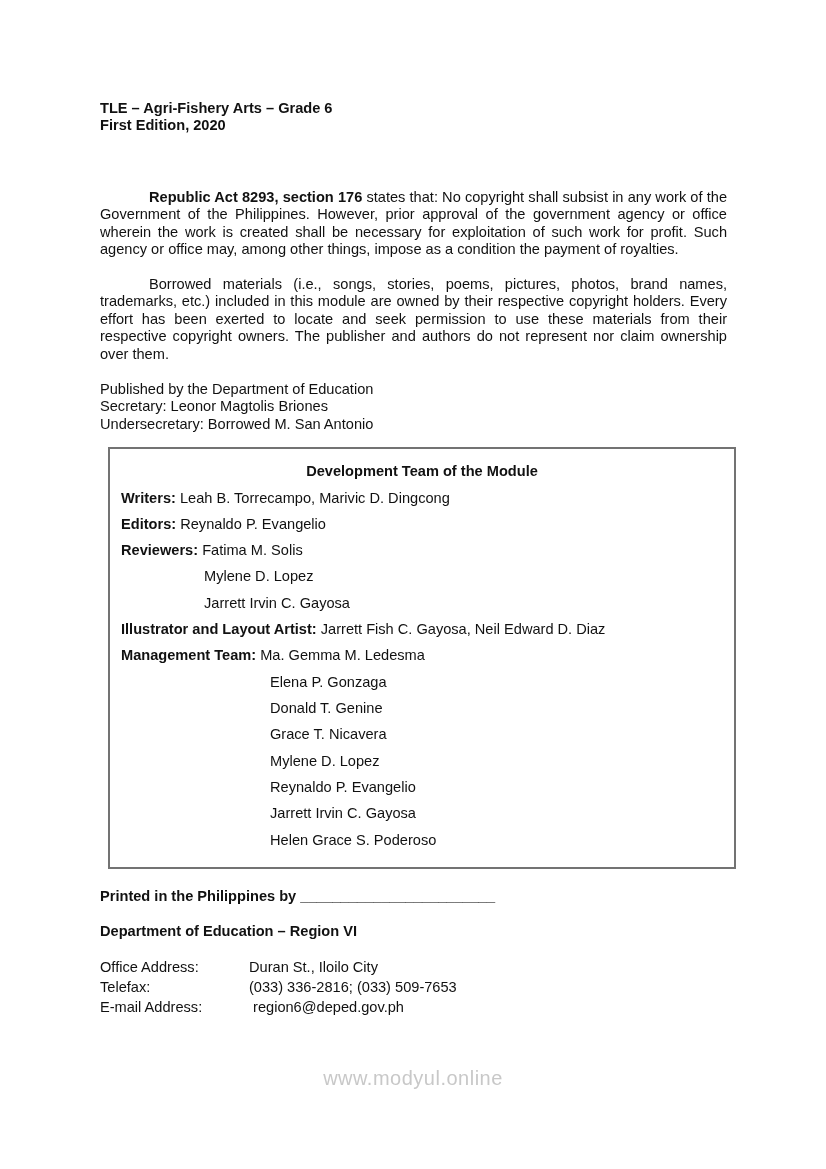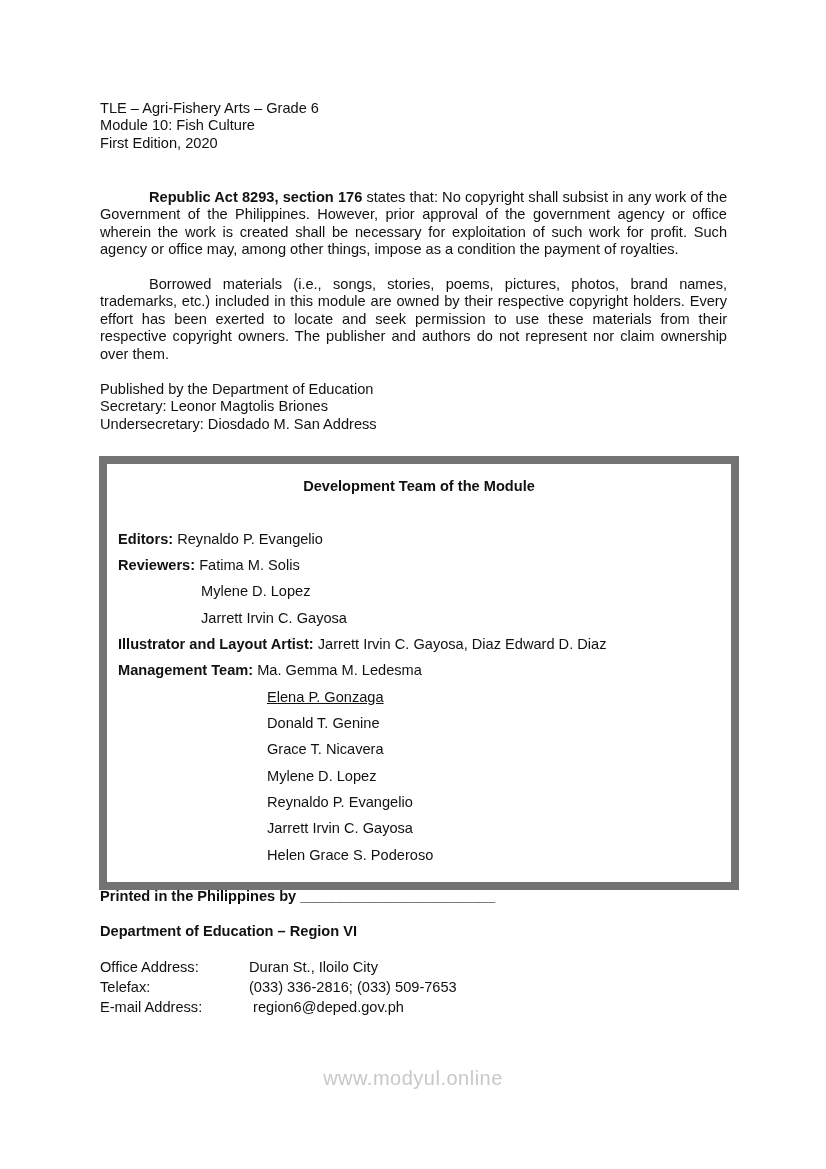--- a/index.html
+++ b/index.html
@@ -2,75 +2,74 @@
 <html><head>
   <meta charset="utf-8">
   <style>
     html, body { margin: 0; padding: 0; background: #ffffff; }
     body {
       width: 826px; height: 1169px; position: relative; overflow: hidden;
       font-family: "Liberation Sans", sans-serif; color: #111111;
       font-size: 14.6px;
     }
     .abs { position: absolute; }
-    .heading-block { left: 100px; top: 100px; line-height: 17.4px; font-weight: normal; }
+    .heading-block { left: 100px; top: 100px; line-height: 17.4px; font-weight: bold; }
     .para { left: 100px; width: 627px; line-height: 17.4px; text-align: justify; }
     .para .indent { display: inline-block; width: 49px; }
     .pub-block { left: 100px; top: 381px; line-height: 17.4px; }
     .team-box {
-      left: 99px; top: 447px; width: 624px; height: 418px;
-      border: 8px solid #737373;
-      margin-top: 9px;
+      left: 108px; top: 447px; width: 624px; height: 418px;
+      border: 2px solid #737373;
     }
     .team-title { position: absolute; left: 0; right: 0; top: 14px; text-align: center; font-weight: bold; }
     .team-line { position: absolute; left: 11px; white-space: nowrap; }
     .team-line b { font-weight: bold; }
     .team-cont { position: absolute; white-space: nowrap; }
     .printed { left: 100px; top: 888px; font-weight: bold; }
     .region { left: 100px; top: 923px; font-weight: bold; }
     .contact-row { position: absolute; left: 100px; white-space: nowrap; line-height: 17px; }
     .contact-label { display: inline-block; width: 149px; }
     .watermark {
       left: 0; right: 0; top: 1067px; text-align: center;
       color: #c8c8c8; font-size: 20px; letter-spacing: 0.5px;
     }
   </style>
 </head>
 <body>
 
 <div class="abs heading-block">
   <div>TLE – Agri-Fishery Arts – Grade 6</div>
-  <div>Module 10: Fish Culture</div>
   <div>First Edition, 2020</div>
 </div>
 
 <div class="abs para" style="top:189px;"><span class="indent"></span><b>Republic Act 8293, section 176</b><span> states that: No copyright shall subsist in any work of the Government of the Philippines. However, prior approval of the government agency or office wherein the work is created shall be necessary for exploitation of such work for profit. Such agency or office may, among other things, impose as a condition the payment of royalties.</span></div>
 
 <div class="abs para" style="top:276px;"><span class="indent"></span><span>Borrowed materials (i.e., songs, stories, poems, pictures, photos, brand names, trademarks, etc.) included in this module are owned by their respective copyright holders. Every effort has been exerted to locate and seek permission to use these materials from their respective copyright owners. The publisher and authors do not represent nor claim ownership over them.</span></div>
 
 <div class="abs pub-block">
   <div>Published by the Department of Education</div>
   <div>Secretary: Leonor Magtolis Briones</div>
-  <div>Undersecretary: Diosdado M. San Address</div>
+  <div>Undersecretary: Borrowed M. San Antonio</div>
 </div>
 
 <div class="abs team-box">
   <div class="team-title">Development Team of the Module</div>
 
+  <div class="team-line" style="top:41px;"><b>Writers:</b><span> Leah B. Torrecampo, Marivic D. Dingcong</span></div>
 
   <div class="team-line" style="top:67px;text-align:right;"><b>Editors:</b><span> Reynaldo P. Evangelio</span></div>
 
   <div class="team-line" style="top:93px;"><b>Reviewers:</b><span> Fatima M. Solis</span></div>
   <div class="team-cont" style="left:94px; top:119px;">Mylene D. Lopez</div>
   <div class="team-cont" style="left:94px; top:146px;">Jarrett Irvin C. Gayosa</div>
 
-  <div class="team-line" style="top:172px;"><b>Illustrator and Layout Artist:</b><span> Jarrett Irvin C. Gayosa, Diaz Edward D. Diaz</span></div>
+  <div class="team-line" style="top:172px;"><b>Illustrator and Layout Artist:</b><span> Jarrett Fish C. Gayosa, Neil Edward D. Diaz</span></div>
 
   <div class="team-line" style="top:198px;"><b>Management Team:</b><span> Ma. Gemma M. Ledesma</span></div>
-  <div class="team-cont" style="left:160px; top:225px;text-decoration:underline;">Elena P. Gonzaga</div>
+  <div class="team-cont" style="left:160px; top:225px;">Elena P. Gonzaga</div>
   <div class="team-cont" style="left:160px; top:251px;">Donald T. Genine</div>
   <div class="team-cont" style="left:160px; top:277px;">Grace T. Nicavera</div>
   <div class="team-cont" style="left:160px; top:304px;">Mylene D. Lopez</div>
   <div class="team-cont" style="left:160px; top:330px;">Reynaldo P. Evangelio</div>
   <div class="team-cont" style="left:160px; top:356px;">Jarrett Irvin C. Gayosa</div>
   <div class="team-cont" style="left:160px; top:383px;">Helen Grace S. Poderoso</div>
 </div>
 
 <div class="abs printed">Printed in the Philippines by ________________________</div>
 

